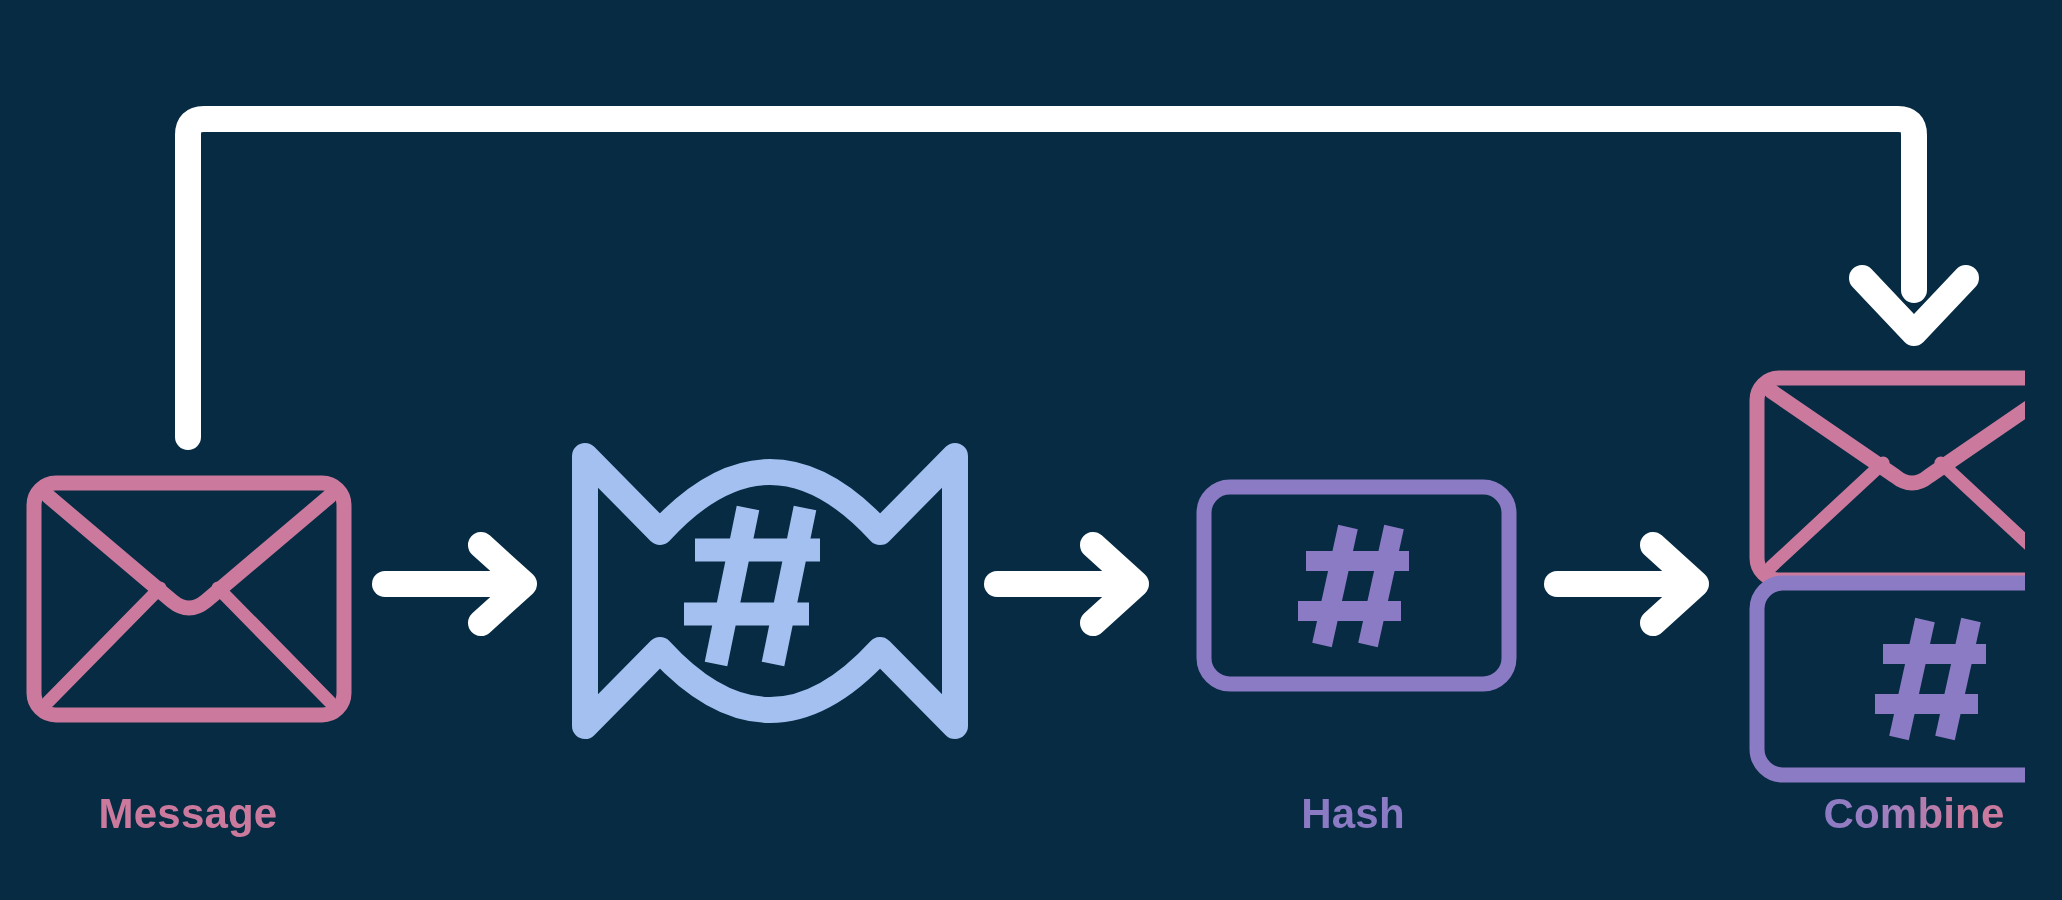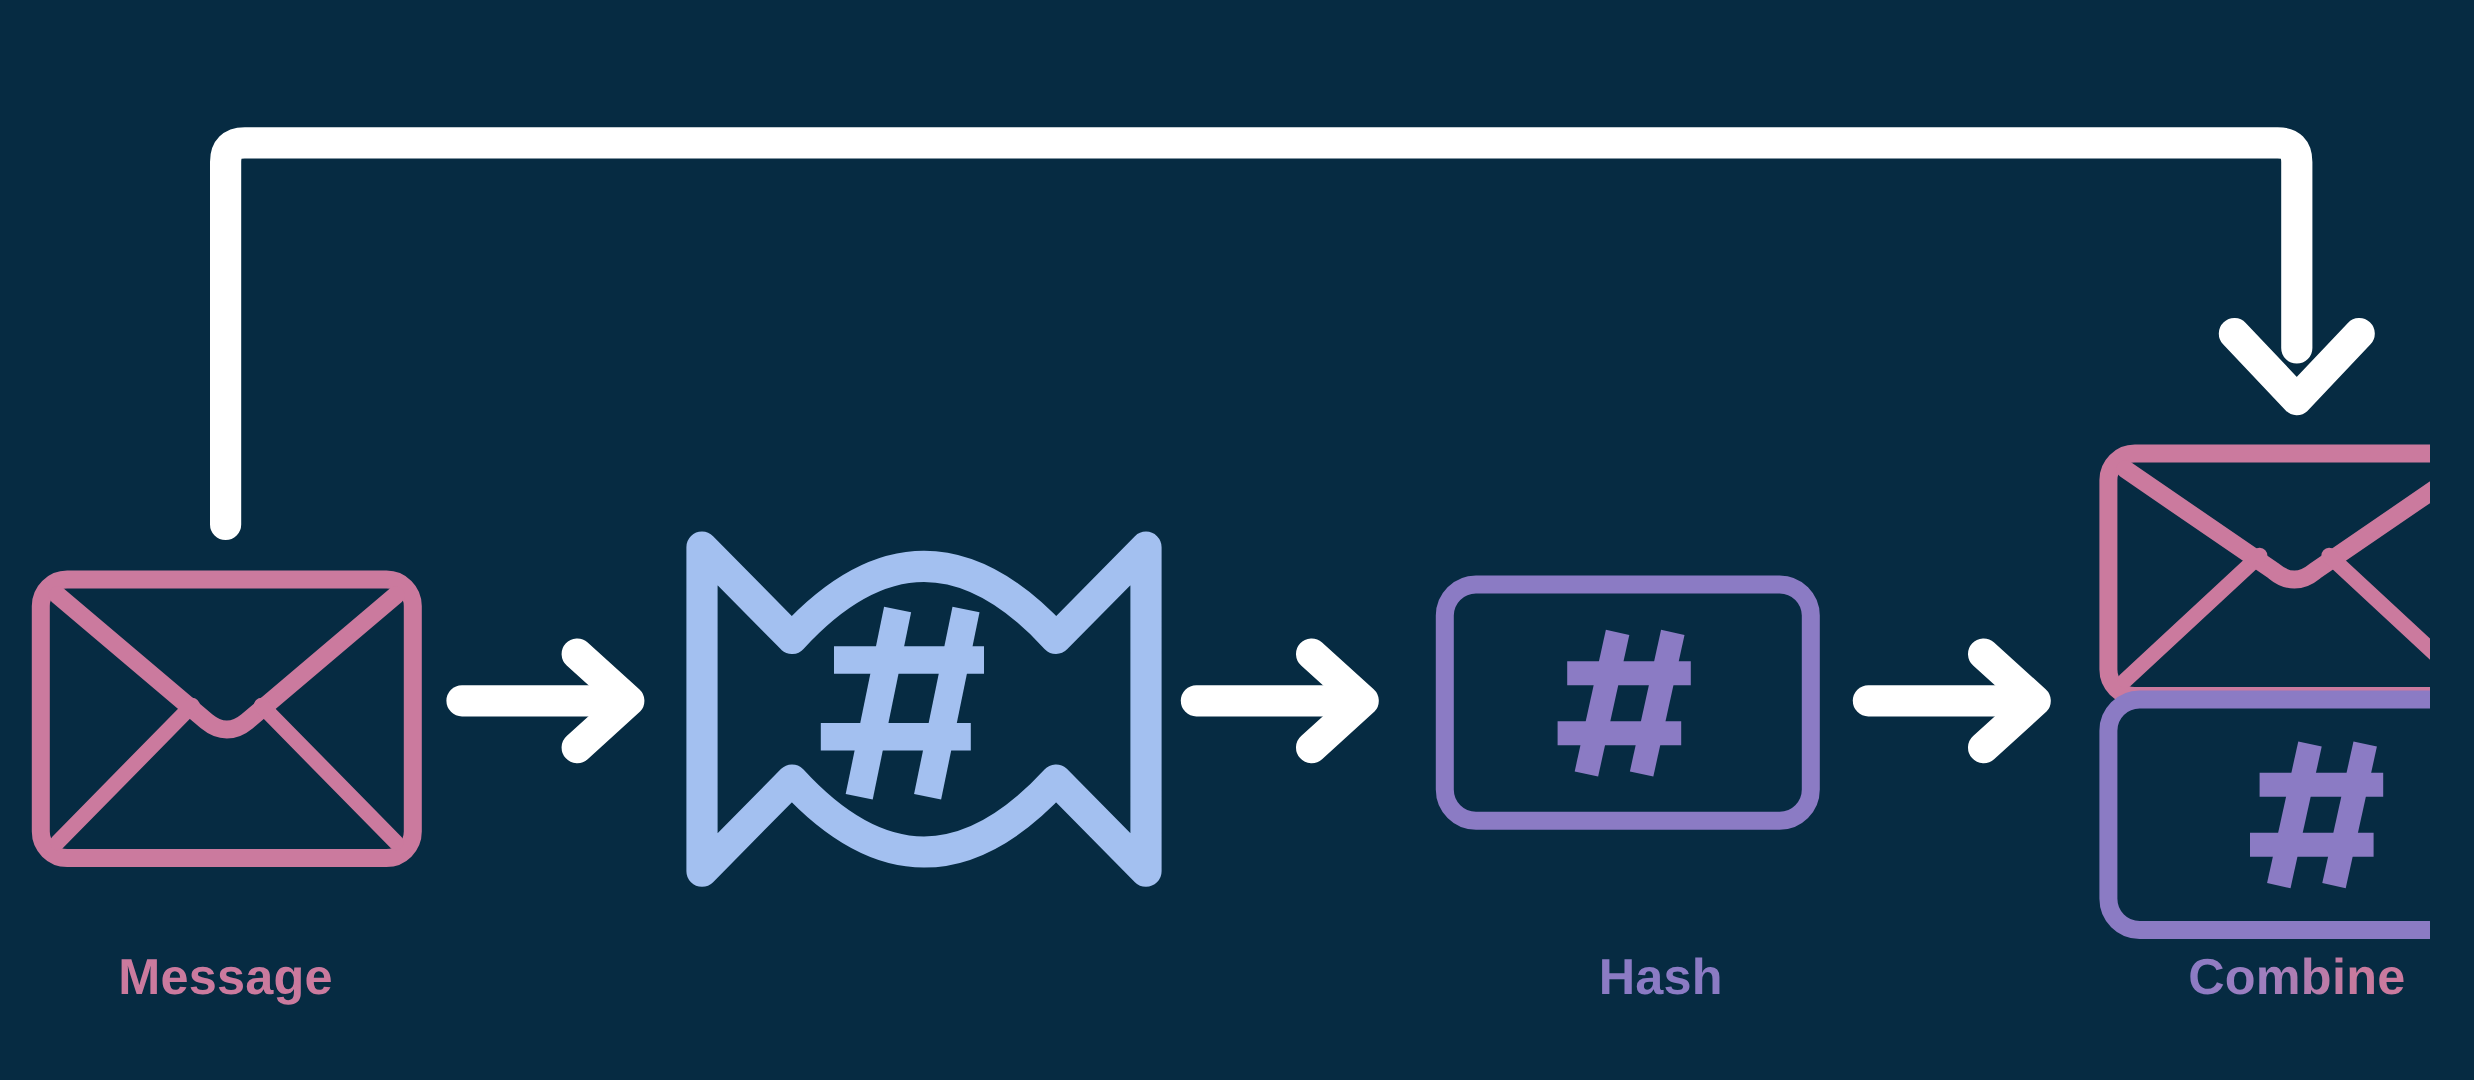--- a/index.html
+++ b/index.html
@@ -29,21 +29,21 @@
     font-size: 42px;
     letter-spacing: 0.2px;
     white-space: nowrap;
     text-align: center;
     transform: translateX(-50%);
     top: 793px;
     line-height: 1;
   }
   .label-message  { color: #CB7A9E; left: 188px; }
   .label-hashfn   { color: #A3C0F0; left: 770px; }
-  .label-hash     { color: #8B7BC4; left: 1353px; margin-left: 31px; }
+  .label-hash     { color: #8B7BC4; left: 1353px; }
   .label-combine  {
     left: 1914px;
     background-image: linear-gradient(90deg, #8B7BC4 0%, #A07FBF 35%, #C77A9E 75%, #CB7A9E 100%);
     -webkit-background-clip: text;
     background-clip: text;
     color: transparent;
     -webkit-text-fill-color: transparent;
   }
 </style>
 </head>

